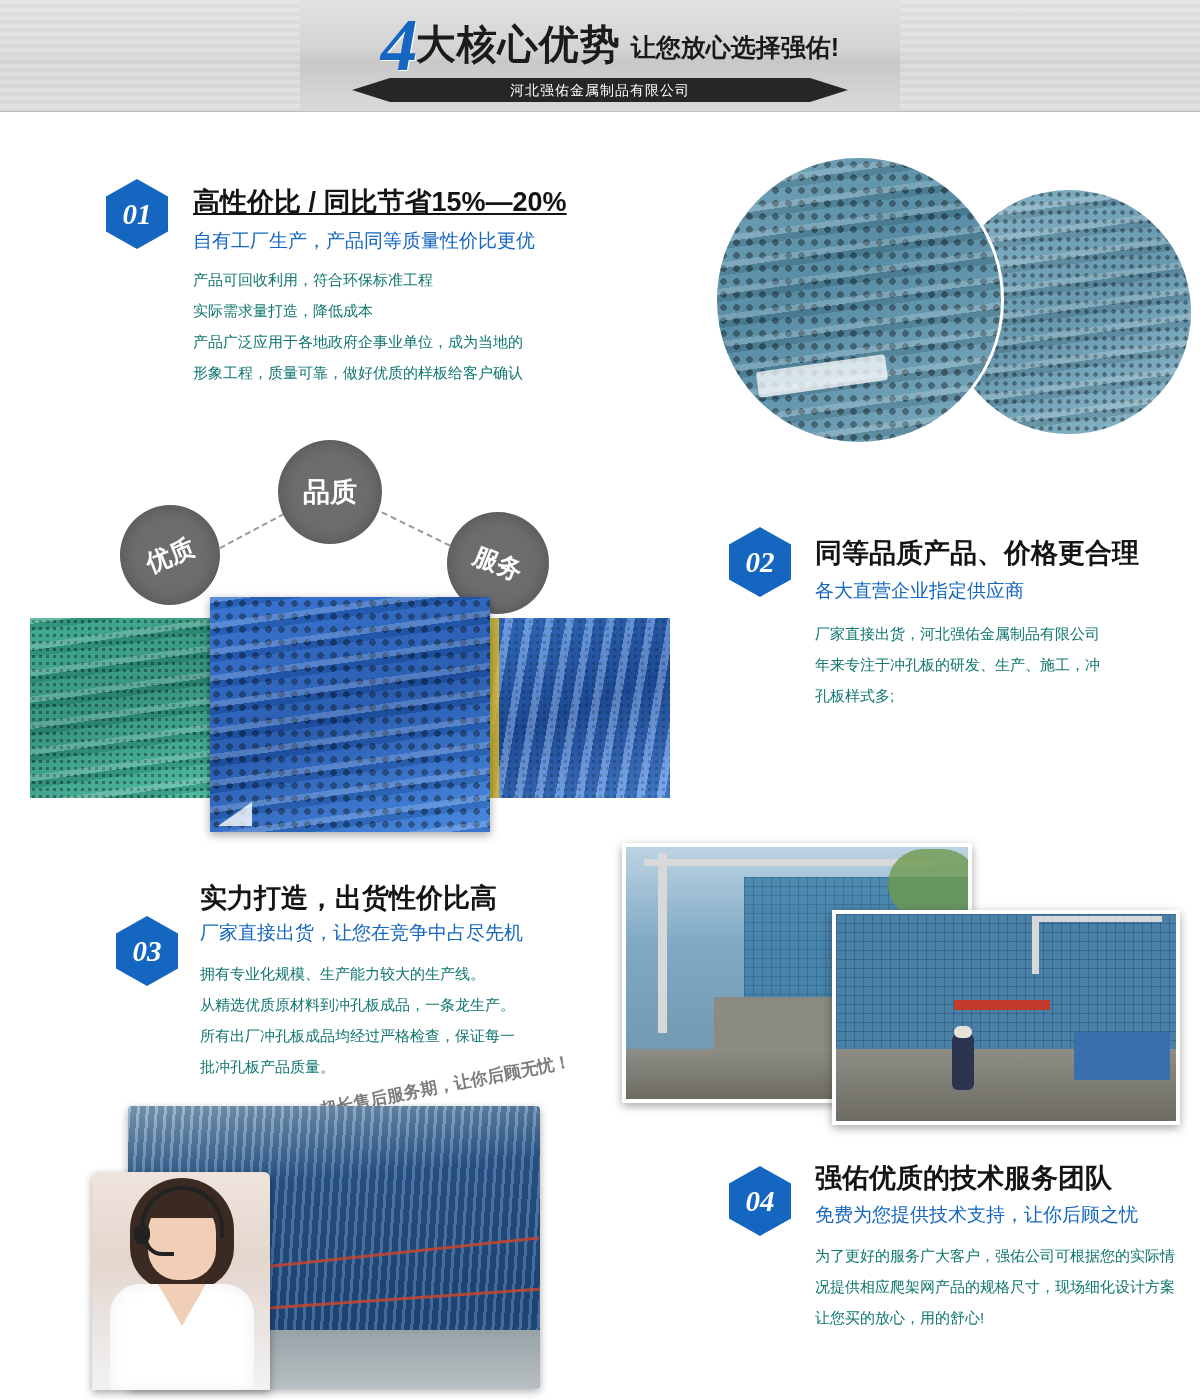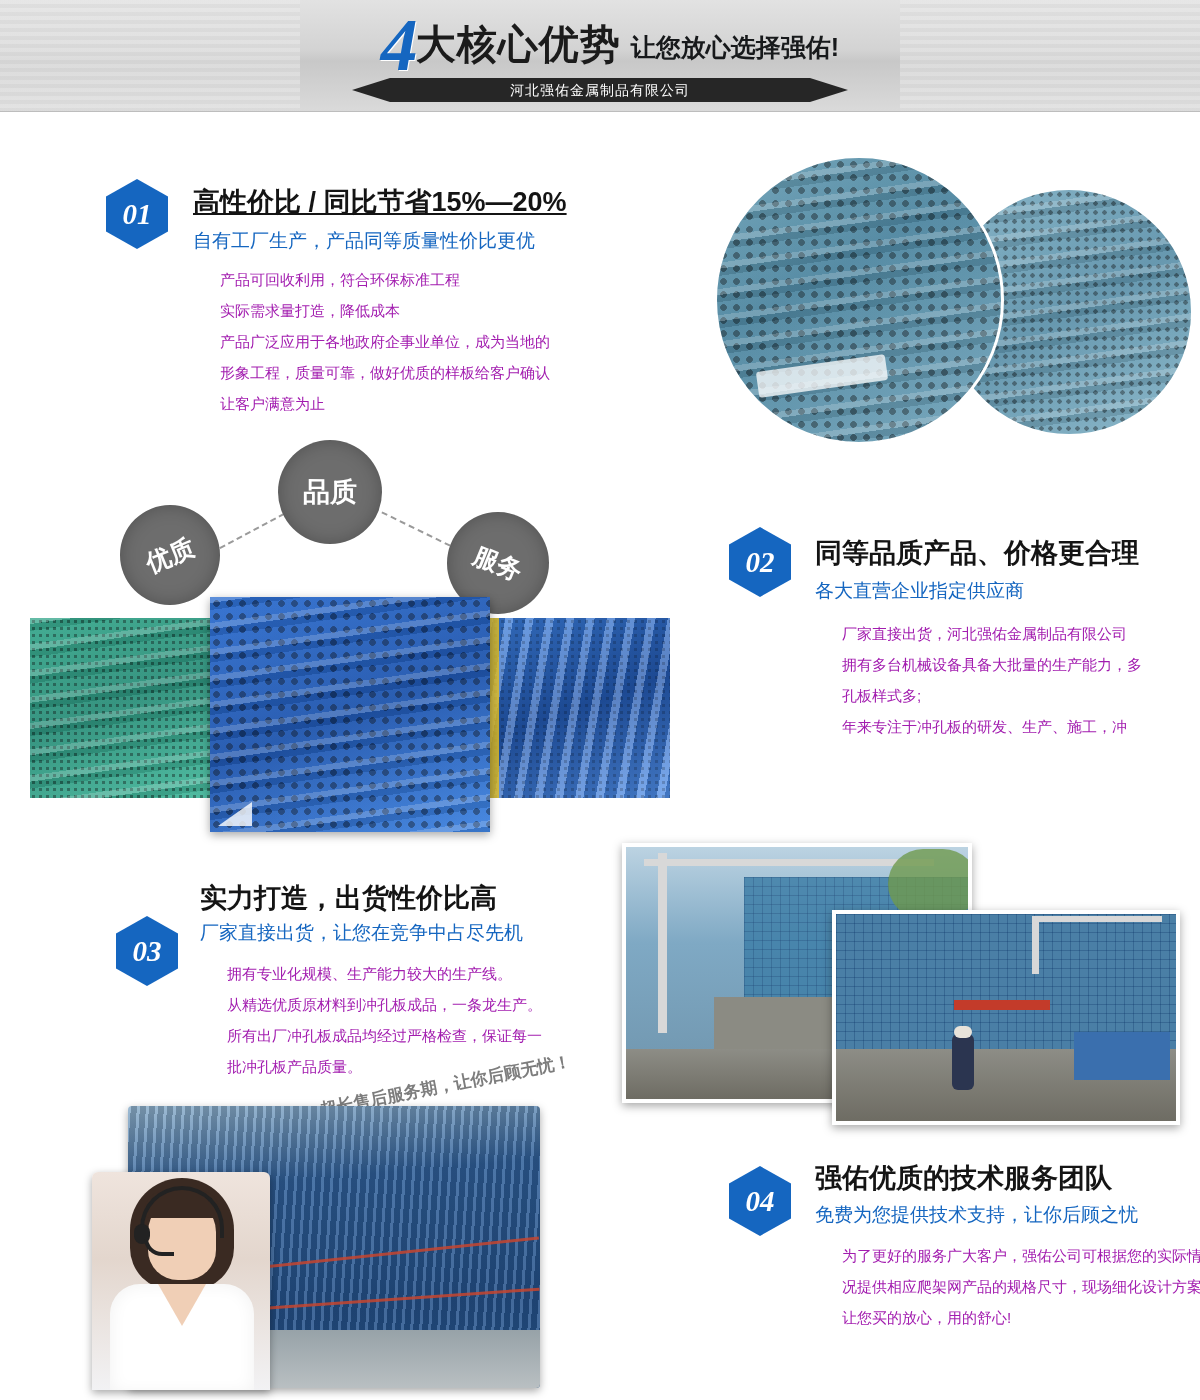--- a/index.html
+++ b/index.html
@@ -117,23 +117,22 @@
   .f-sub {
     position: absolute;
     font-size: 19px;
     font-weight: normal;
     color: #1566c0;
     white-space: nowrap;
   }
   .f-body {
     position: absolute;
     font-size: 15px;
-    color: #a21caf;
+    color: #0f766e;
     line-height: 31px;
-    margin-left: 27px;
   }
 
   
   .photo { position: absolute; overflow: hidden; background: #9fb8c6; }
   .shadow { box-shadow: 0 3px 9px rgba(0,0,0,.35); }
 
   .perf-tex {
     position: absolute; inset: 0;
     background-image: radial-gradient(circle, rgba(0,0,0,.38) 34%, transparent 36%);
     background-size: 13px 13px;
@@ -311,21 +310,20 @@
 </div>
 
 <div class="hex" style="left:106px; top:179px;">01</div>
 <div class="f-title" style="left:193px; top:184px;text-decoration:underline;">高性价比 / 同比节省15%—20%</div>
 <div class="f-sub" style="left:193px; top:228px;">自有工厂生产，产品同等质量性价比更优</div>
 <div class="f-body" style="left:193px; top:264px; width:420px;">
   <div>产品可回收利用，符合环保标准工程</div>
   <div>实际需求量打造，降低成本</div>
   <div>产品广泛应用于各地政府企事业单位，成为当地的</div>
   <div>形象工程，质量可靠，做好优质的样板给客户确认</div>
-  <div>让客户满意为止</div>
 </div>
 
 <div class="circ circ-b">
   <div class="perf-tex small"></div>
   <div class="slats"></div>
 </div>
 <div class="circ circ-a">
   <div class="perf-tex"></div>
   <div class="slats"></div>
   <div style="position:absolute;left:40px;top:205px;width:130px;height:26px;background:rgba(255,255,255,.75);transform:rotate(-8deg);border-radius:3px;"></div>
@@ -350,23 +348,22 @@
   <div class="perf-tex"></div>
   <div class="slats"></div>
   <div style="position:absolute;left:8px;bottom:6px;width:34px;height:24px;background:rgba(255,255,255,.8);clip-path:polygon(0 100%,100% 0,100% 100%);"></div>
 </div>
 
 <div class="hex" style="left:729px; top:527px;">02</div>
 <div class="f-title" style="left:815px; top:535px;">同等品质产品、价格更合理</div>
 <div class="f-sub" style="left:815px; top:578px;">各大直营企业指定供应商</div>
 <div class="f-body" style="left:815px; top:618px; width:360px;">
   <div>厂家直接出货，河北强佑金属制品有限公司</div>
-  <div>拥有多台机械设备具备大批量的生产能力，多</div>
+  <div>年来专注于冲孔板的研发、生产、施工，冲</div>
   <div>孔板样式多;</div>
-  <div>年来专注于冲孔板的研发、生产、施工，冲</div>
 </div>
 
 <div class="hex" style="left:116px; top:916px;">03</div>
 <div class="f-title" style="left:200px; top:880px;">实力打造，出货性价比高</div>
 <div class="f-sub" style="left:200px; top:920px;">厂家直接出货，让您在竞争中占尽先机</div>
 <div class="f-body" style="left:200px; top:958px; width:420px;">
   <div>拥有专业化规模、生产能力较大的生产线。</div>
   <div>从精选优质原材料到冲孔板成品，一条龙生产。</div>
   <div>所有出厂冲孔板成品均经过严格检查，保证每一</div>
   <div>批冲孔板产品质量。</div>

